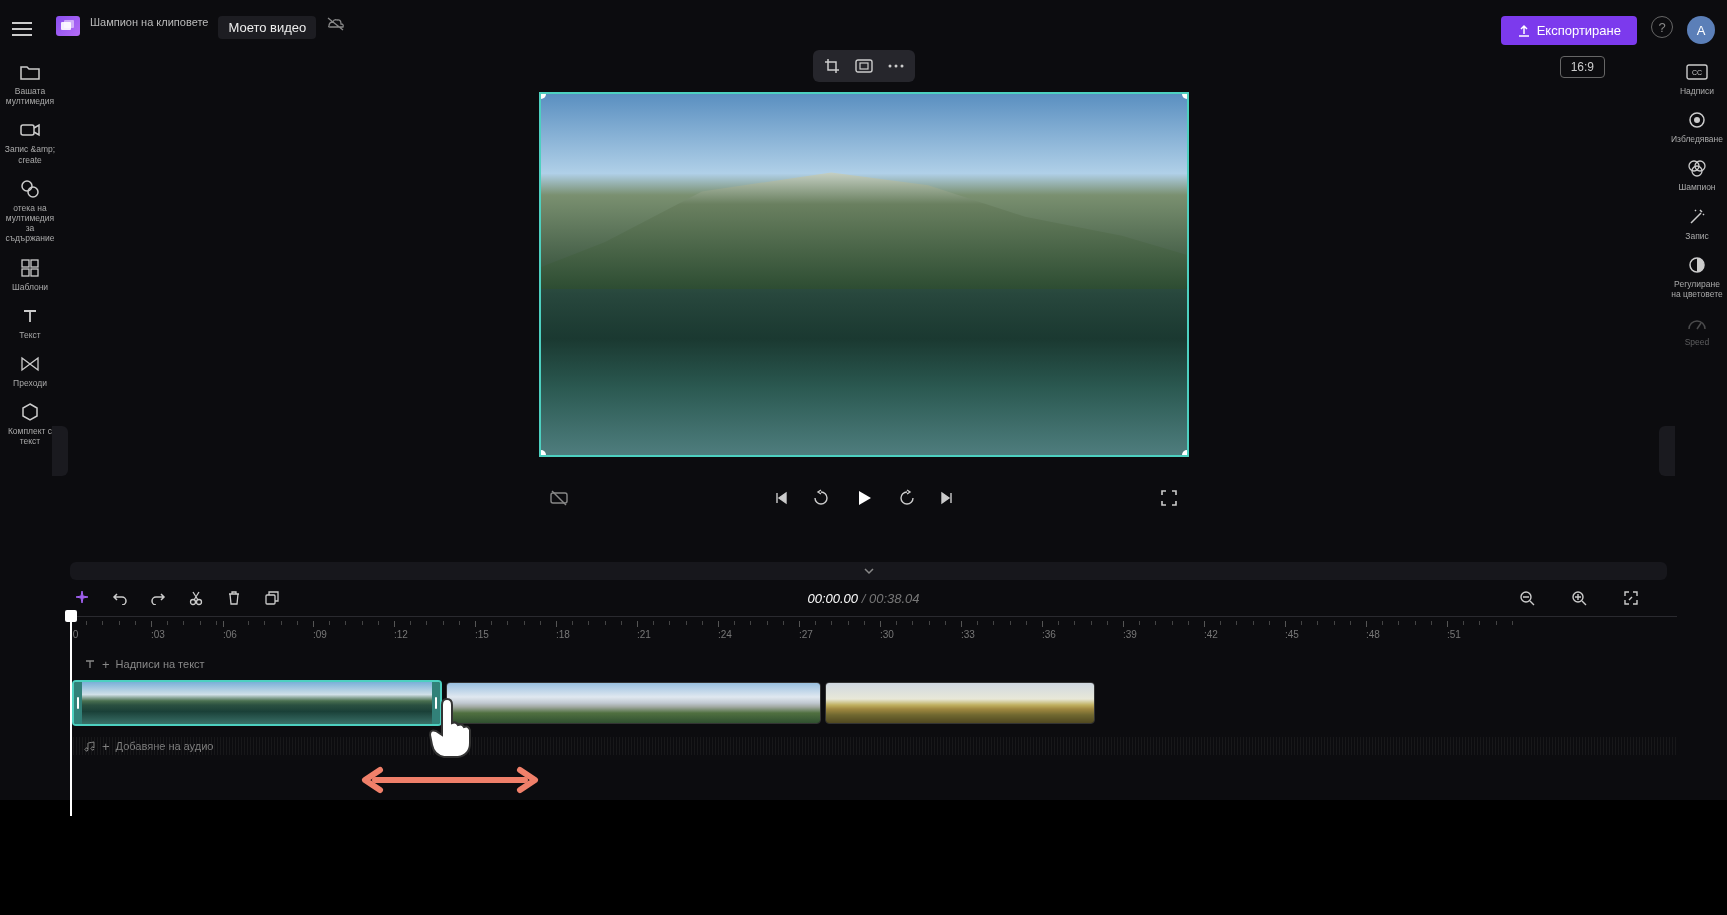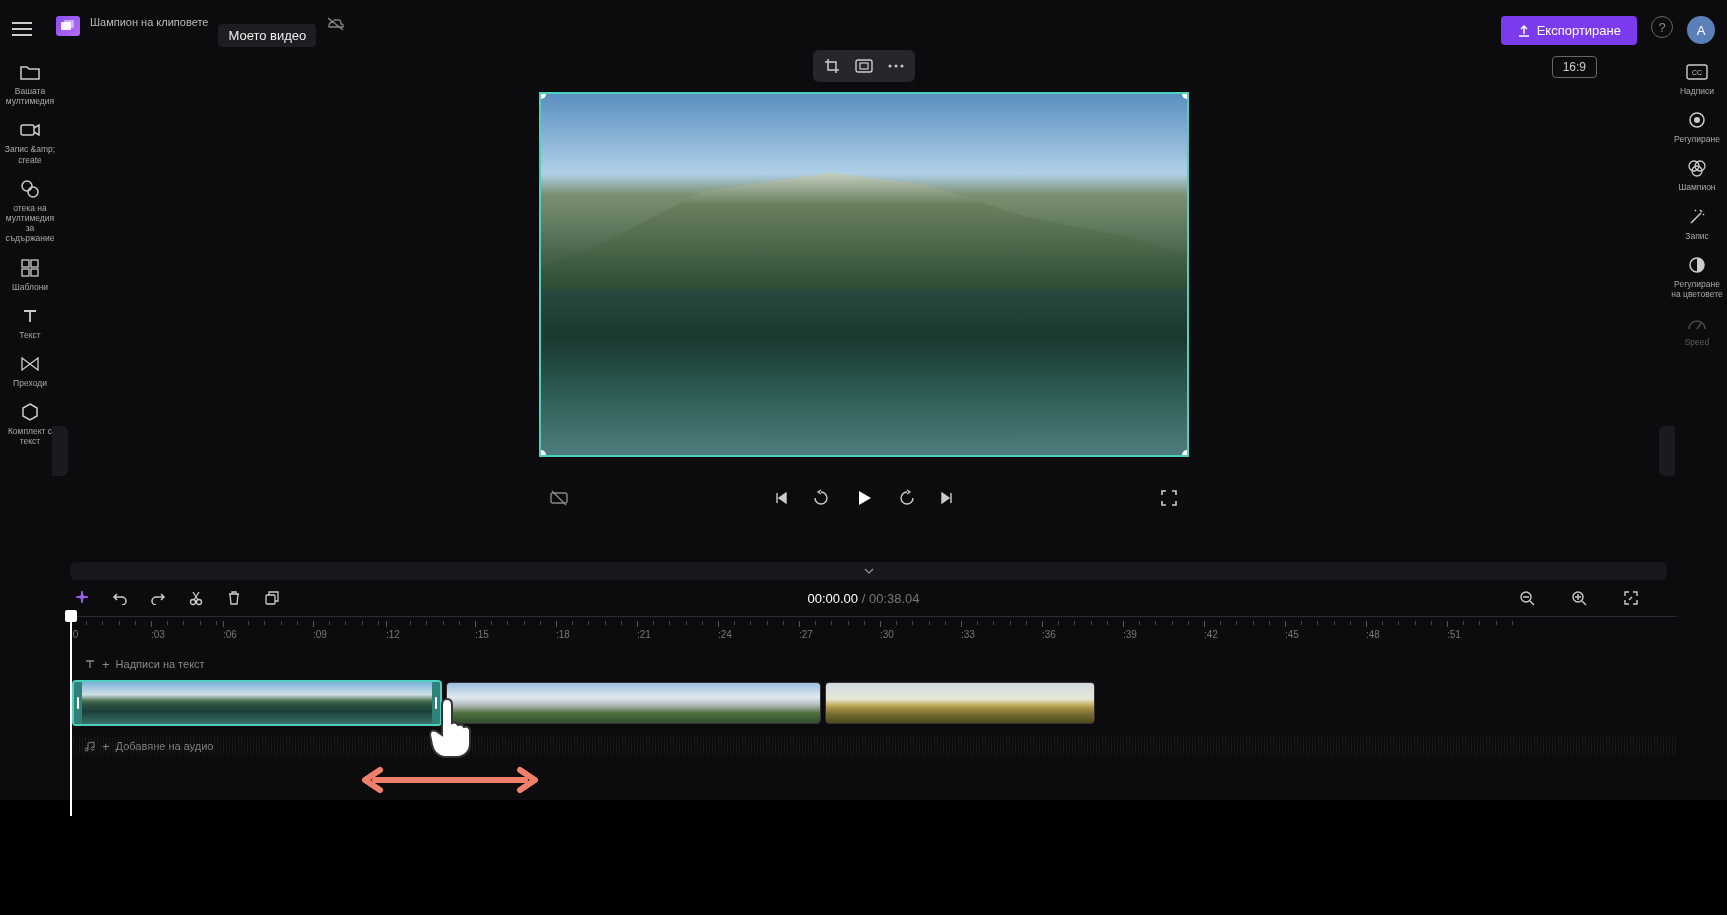--- a/index.html
+++ b/index.html
@@ -4,42 +4,42 @@
 <style>
   * { margin: 0; padding: 0; box-sizing: border-box; font-family: -apple-system, BlinkMacSystemFont, 'Segoe UI', Arial, sans-serif; }
   body { background: #0c0c0f; color: #e0e0e0; width: 1727px; height: 915px; overflow: hidden; position: relative; }
   
   
   .topbar { height: 46px; display: flex; align-items: flex-start; padding: 16px 12px; background: #0c0c0f; }
   .hamburger { width: 26px; height: 26px; display: flex; flex-direction: column; justify-content: center; gap: 4px; cursor: pointer; margin-right: 18px; }
   .hamburger span { height: 2px; background: #ccc; width: 20px; }
   .app-logo { width: 24px; height: 20px; background: linear-gradient(135deg,#8a4ff0,#b56cf5); border-radius: 3px; margin-right: 10px; display:flex; align-items:center; justify-content:center;}
   .app-name { font-size: 11px; color: #bbb; }
-  .project-name { font-size: 13px; color: #eee; background: #1d1d22; padding: 4px 10px; margin: 8px 10px; border-radius: 4px; }
+  .project-name { font-size: 13px; color: #eee; background: #1d1d22; padding: 4px 10px; margin: 0 10px; border-radius: 4px; }
   .cloud-off { color: #777; }
   .topbar-spacer { flex: 1; }
   .export-btn { background: #7c3aed; color: #fff; padding: 7px 16px; border-radius: 4px; display: flex; align-items: center; gap: 6px; font-size: 13px; cursor: pointer; }
   .help-icon { width: 22px; height: 22px; border: 1.5px solid #666; border-radius: 50%; display:flex;align-items:center;justify-content:center;color:#888;font-size:13px;margin-left:14px; cursor:pointer;}
   .avatar { width: 28px; height: 28px; border-radius: 50%; background: #5b7fb8; color: #fff; display:flex;align-items:center;justify-content:center;font-size:13px;margin-left:14px;cursor:pointer;}
   
   
   .main { display: flex; height: 512px; }
   
   
   .left-sidebar { width: 60px; display: flex; flex-direction: column; align-items: center; padding-top: 8px; position: relative;}
   .side-item { width: 58px; display: flex; flex-direction: column; align-items: center; padding: 6px 2px; cursor: pointer; text-align: center; }
   .side-item .icon { width: 24px; height: 24px; display:flex;align-items:center;justify-content:center;}
   .side-item .label { font-size: 8.5px; color: #aaa; margin-top: 2px; line-height: 1.2; white-space: normal; word-wrap: break-word;}
   .left-expand { position: absolute; right: -8px; top: 380px; width: 16px; height: 50px; background: #1a1a1f; border-radius: 0 6px 6px 0; cursor:pointer;}
   
   
   .preview-area { flex: 1; display: flex; flex-direction: column; align-items: center; padding-top: 4px; position: relative;}
   .preview-toolbar { background: #26262c; border-radius: 6px; padding: 5px 8px; display: flex; gap: 10px; margin-bottom: 10px;}
   .preview-toolbar .tb-icon { width: 22px; height: 22px; display:flex;align-items:center;justify-content:center;color:#ccc;cursor:pointer;}
-  .aspect-btn { position: absolute; top: 10px; right: 70px; border: 1px solid #666; color: #ccc; padding: 3px 10px; font-size: 12px; border-radius: 4px; cursor:pointer;}
+  .aspect-btn { position: absolute; top: 10px; right: 62px; border: 1px solid #666; color: #ccc; padding: 3px 10px; font-size: 12px; border-radius: 4px; cursor:pointer;}
   .canvas { width: 650px; height: 365px; border: 2px solid #4dd0c0; position: relative; background: linear-gradient(to bottom, #5a8fc0 0%, #b0d0e8 22%, #7a9070 28%, #3a5540 50%, #264030 54%, #1a3830 64%, #2a5850 78%, #5a8f90 92%, #7aa8b0 100%); overflow:hidden;}
   .mountain { position:absolute; top:20%; left:0; right:0; height:35%; background: linear-gradient(to bottom, #d8e0d8 0%, #6a8060 30%, #2a4a30 100%); clip-path: polygon(0 80%, 10% 60%, 25% 20%, 45% 5%, 60% 15%, 75% 40%, 90% 55%, 100% 70%, 100% 100%, 0 100%);}
   .reflection { position:absolute; bottom:0; left:0; right:0; height:46%; background: linear-gradient(to top, #4a7878 0%, #2a5850 40%, #1a3830 70%, #2a4a40 100%); opacity:0.9;}
   .sel-handle { position:absolute; width:10px; height:10px; background:#fff; border-radius:50%;}
   .sh-tl{top:-5px;left:-5px;} .sh-tr{top:-5px;right:-5px;} .sh-bl{bottom:-5px;left:-5px;} .sh-br{bottom:-5px;right:-5px;}
   .playback { display:flex; align-items:center; gap:20px; margin-top:28px; width:650px; justify-content:center; position:relative;}
   .pb-icon { color:#ccc; cursor:pointer; width:20px;height:20px;display:flex;align-items:center;justify-content:center;}
   .play-btn { width:26px;height:26px;}
   .hide-clip { position:absolute; left:10px;}
   .fullscreen { position:absolute; right:10px;}
@@ -48,21 +48,21 @@
   .right-sidebar { width: 60px; display:flex; flex-direction:column; align-items:center; padding-top:8px; position:relative;}
   .right-expand { position:absolute; left:-8px; top:380px; width:16px; height:50px; background:#1a1a1f; border-radius:6px 0 0 6px; cursor:pointer;}
   
   
   .collapse { height:18px; background:#17171c; border-radius:6px; margin:4px 60px 0 70px; display:flex;align-items:center;justify-content:center;color:#888;cursor:pointer;}
   
   
   .tl-toolbar { height:36px; display:flex; align-items:center; padding:0 70px 0 70px;}
   .tlt-icon { width:24px;height:24px;display:flex;align-items:center;justify-content:center;color:#ccc;cursor:pointer;margin-right:14px;}
   .tlt-magic svg path { stroke:#a060f0;}
-  .timecode { font-size:13px; color:#fff; position:absolute; left:50%; transform:translateX(-50%);}
+  .timecode { font-size:13px; color:#fff; position:absolute; left:50%; transform:translateX(-50%);font-style:italic;}
   .timecode .dur { color:#777;}
   .tl-toolbar-right { margin-left:auto; display:flex; gap:14px;}
   
   
   .ruler { height:30px; margin-left:70px; margin-right:50px; position:relative; display:flex; border-top:1px solid #2a2a2f;}
   .tick { position:absolute; top:4px; font-size:10px; color:#777; display:flex; flex-direction:column; align-items:flex-start;}
   .tick::before { content:''; width:1px; height:6px; background:#555; margin-bottom:2px;}
   .subtick { position:absolute; top:4px; width:1px; height:4px; background:#444;}
   .playhead { position:absolute; left:70px; top:0; width:2px; background:#fff; z-index:10;}
   .playhead-head { position:absolute; top:-6px; left:-5px; width:12px; height:12px; background:#fff; border-radius:2px;}
@@ -277,21 +277,21 @@
         </div>
       <div class="label">Надписи</div>
     </div>
     <div class="side-item">
       <div class="icon">
           <svg width="18" height="18" viewBox="0 0 18 18">
             <circle cx="9" cy="9" r="7" stroke="#ccc" stroke-width="1.5" fill="none"></circle>
             <circle cx="9" cy="9" r="3" fill="#ccc"></circle>
           </svg>
         </div>
-      <div class="label">Регулиране</div>
+      <div class="label">Избледяване</div>
     </div>
     <div class="side-item">
       <div class="icon">
           <svg width="20" height="18" viewBox="0 0 20 18">
             <circle cx="7" cy="7" r="5" stroke="#ccc" stroke-width="1.3" fill="none"></circle>
             <circle cx="13" cy="7" r="5" stroke="#ccc" stroke-width="1.3" fill="none"></circle>
             <circle cx="10" cy="12" r="5" stroke="#ccc" stroke-width="1.3" fill="none"></circle>
           </svg>
         </div>
       <div class="label">Шампион</div>
@@ -406,21 +406,21 @@
       <div class="tick" style="left: 153px;">:06</div>
       <div class="subtick" style="left: 178.2px;"></div>
       <div class="subtick" style="left: 194.4px;"></div>
       <div class="subtick" style="left: 210.6px;"></div>
       <div class="subtick" style="left: 226.8px;"></div>
       <div class="tick" style="left: 243px;">:09</div>
       <div class="subtick" style="left: 259.2px;"></div>
       <div class="subtick" style="left: 275.4px;"></div>
       <div class="subtick" style="left: 291.6px;"></div>
       <div class="subtick" style="left: 307.8px;"></div>
-      <div class="tick" style="left: 316px;">:12</div>
+      <div class="tick" style="left: 324px;">:12</div>
       <div class="subtick" style="left: 340.2px;"></div>
       <div class="subtick" style="left: 356.4px;"></div>
       <div class="subtick" style="left: 372.6px;"></div>
       <div class="subtick" style="left: 388.8px;"></div>
       <div class="tick" style="left: 405px;">:15</div>
       <div class="subtick" style="left: 421.2px;"></div>
       <div class="subtick" style="left: 437.4px;"></div>
       <div class="subtick" style="left: 453.6px;"></div>
       <div class="subtick" style="left: 469.8px;"></div>
       <div class="tick" style="left: 486px;">:18</div>

